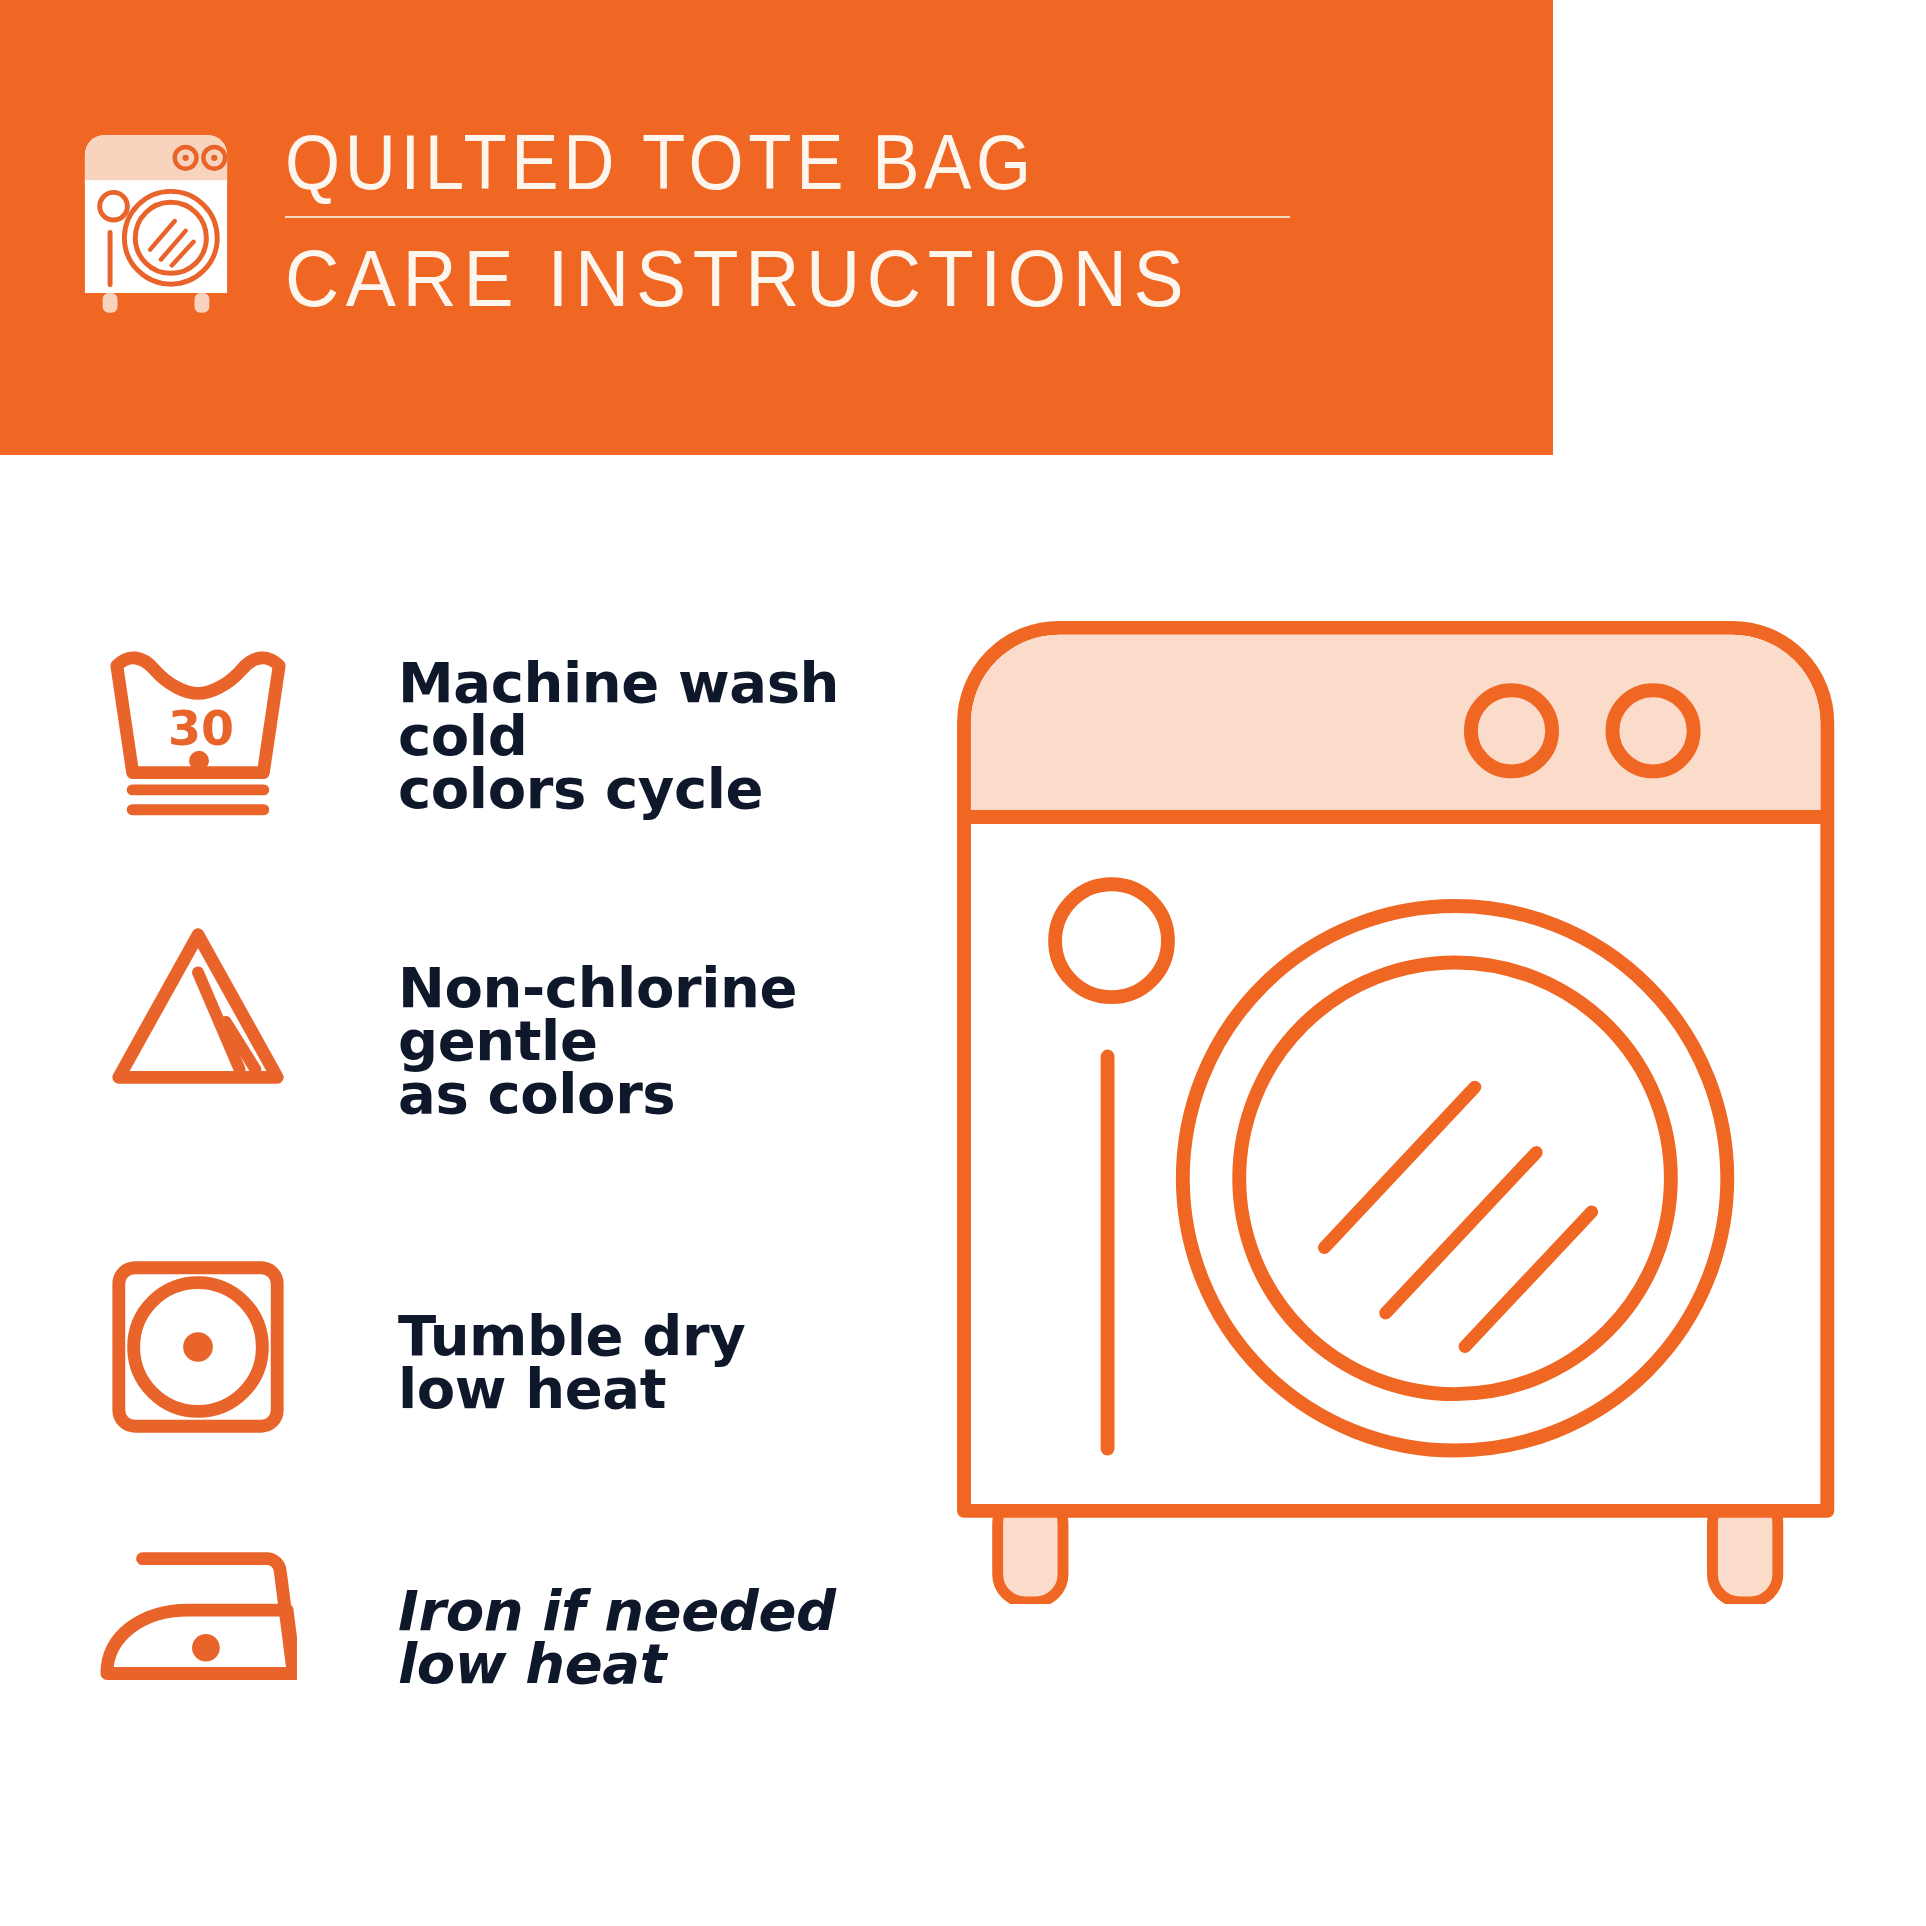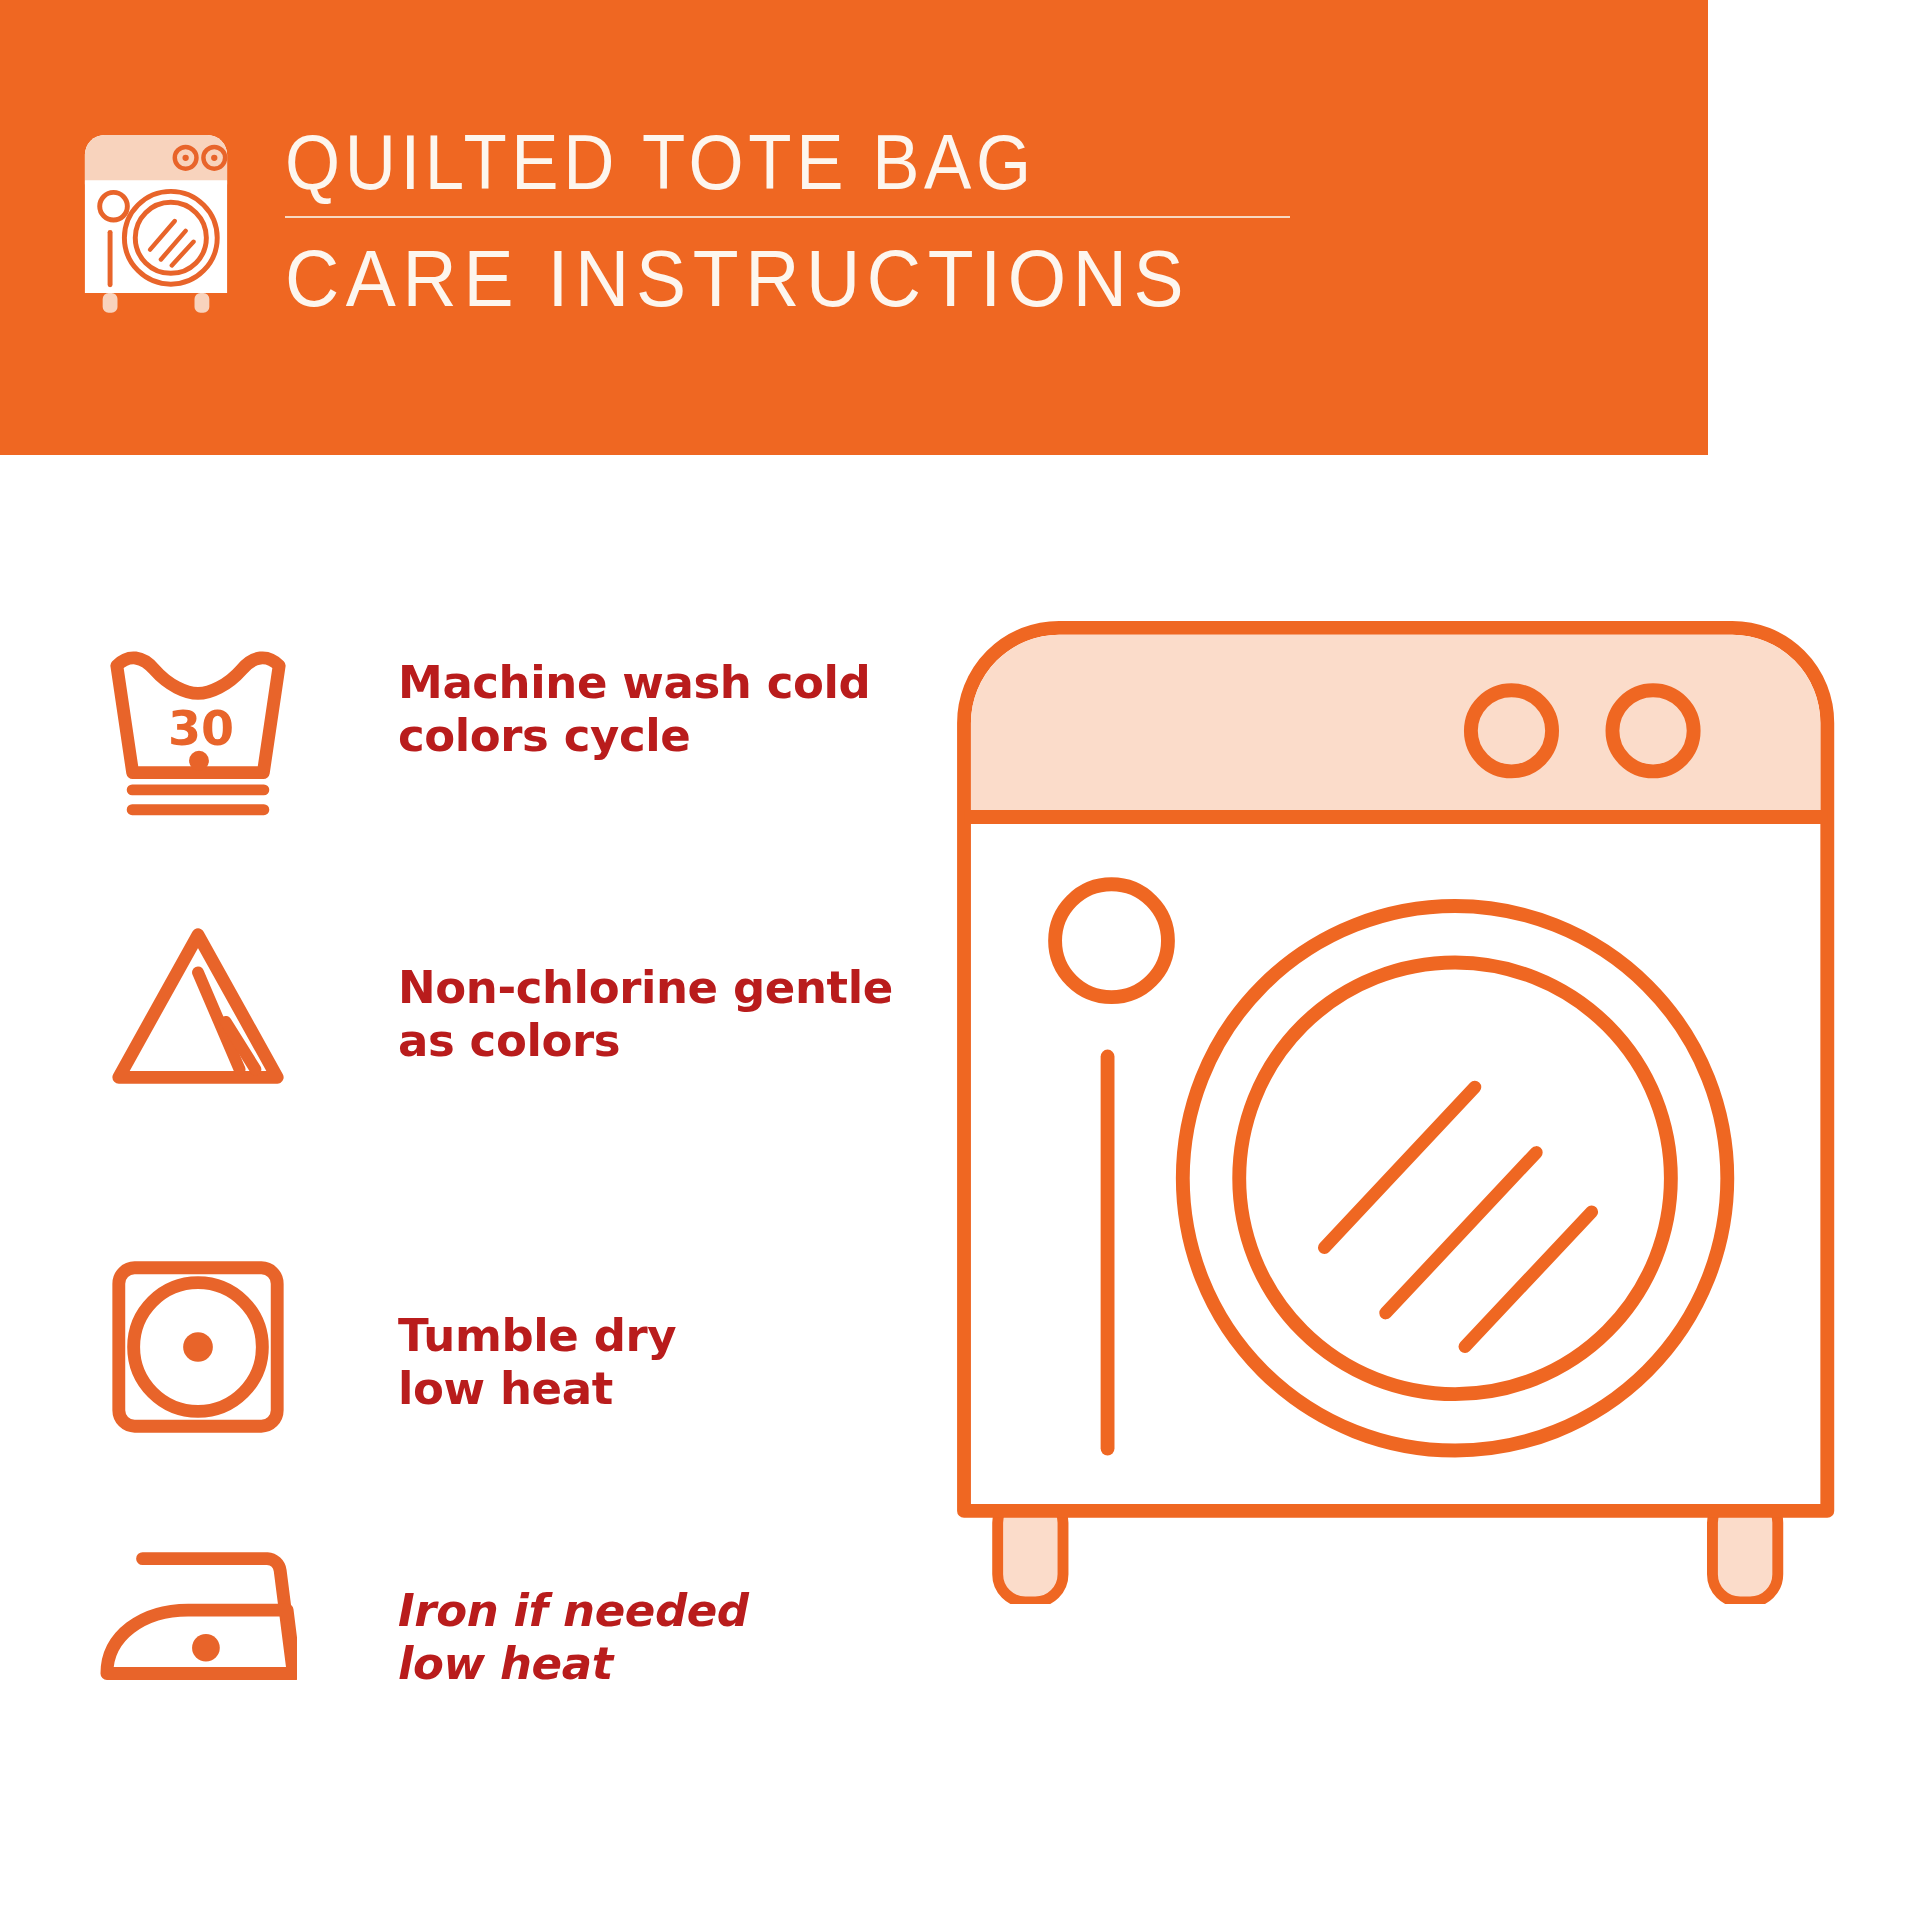--- a/index.html
+++ b/index.html
@@ -12,21 +12,21 @@
   }
   #poster{
     position:absolute;inset:0;
     width:1927px;height:1927px;
     background:#ffffff;
   }
 
   
   .header{
     position:absolute;left:0;top:0;
-    width:1708px;height:455px;
+    width:1553px;height:455px;
     background:#ef6722;
   }
   .header-icon{
     position:absolute;left:77px;top:127px;
     width:158px;height:188px;
   }
   .header-text{
     position:absolute;left:285px;top:121px;
     width:1030px;
   }
@@ -72,23 +72,23 @@
   }
   .care-row .sym{
     position:absolute;
     left:87px;
     top:0;
     width:198px;height:198px;
   }
   .care-row .txt{
     position:absolute;
     left:386px;
-    color:#b91c1c;
+    color:#0f172a;
     font-family:"DejaVu Sans","Liberation Sans",sans-serif;
-    font-size:45px;
+    font-size:56px;
     line-height:53px;
     font-weight:700;
     letter-spacing:-0.4px;
   }
   .care-row .txt span{display:block;}
 
   #row-wash   { top:0px;   }
   #row-bleach { top:277px; }
   #row-dry    { top:614px; }
   #row-iron   { top:891px;font-style:italic; }

